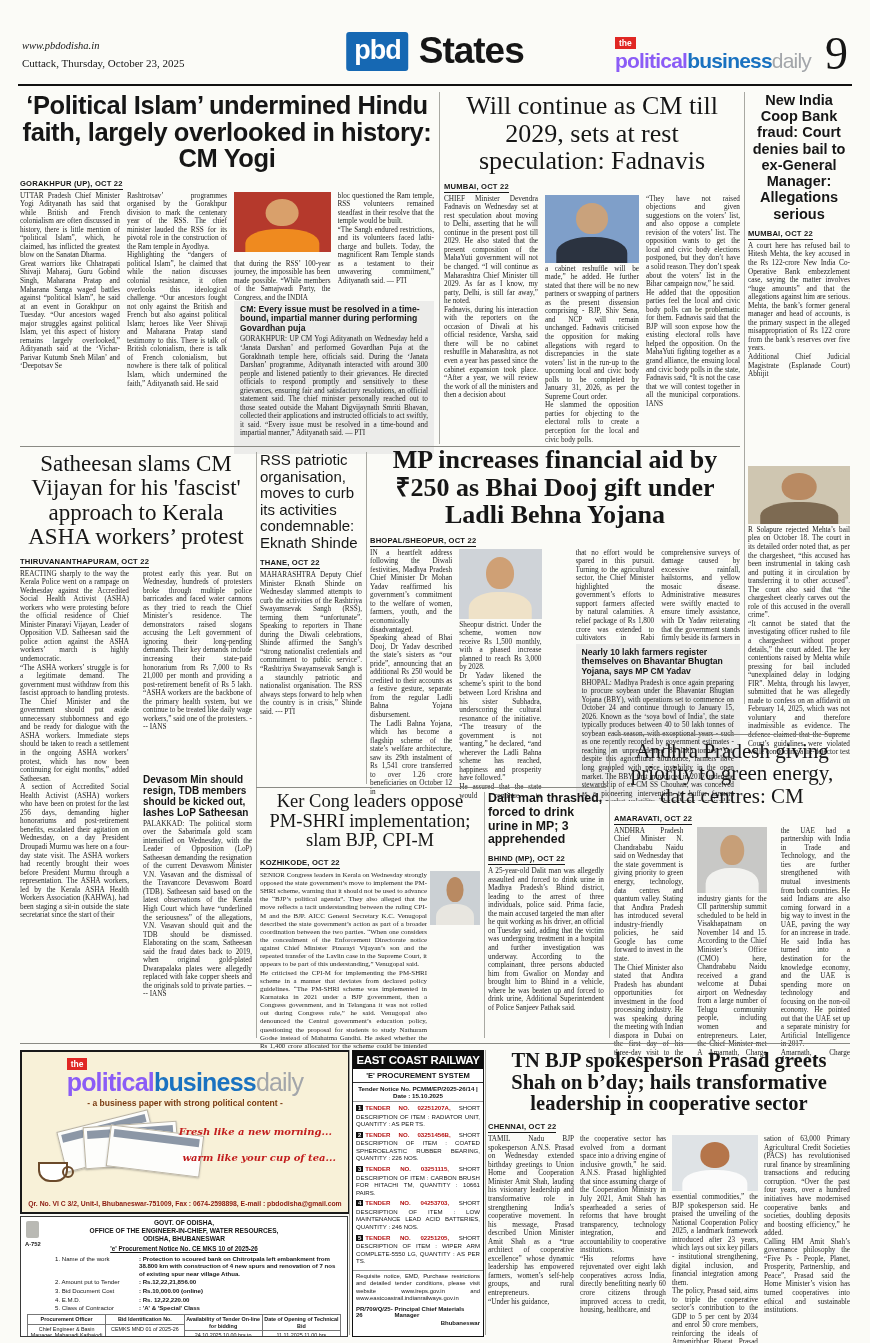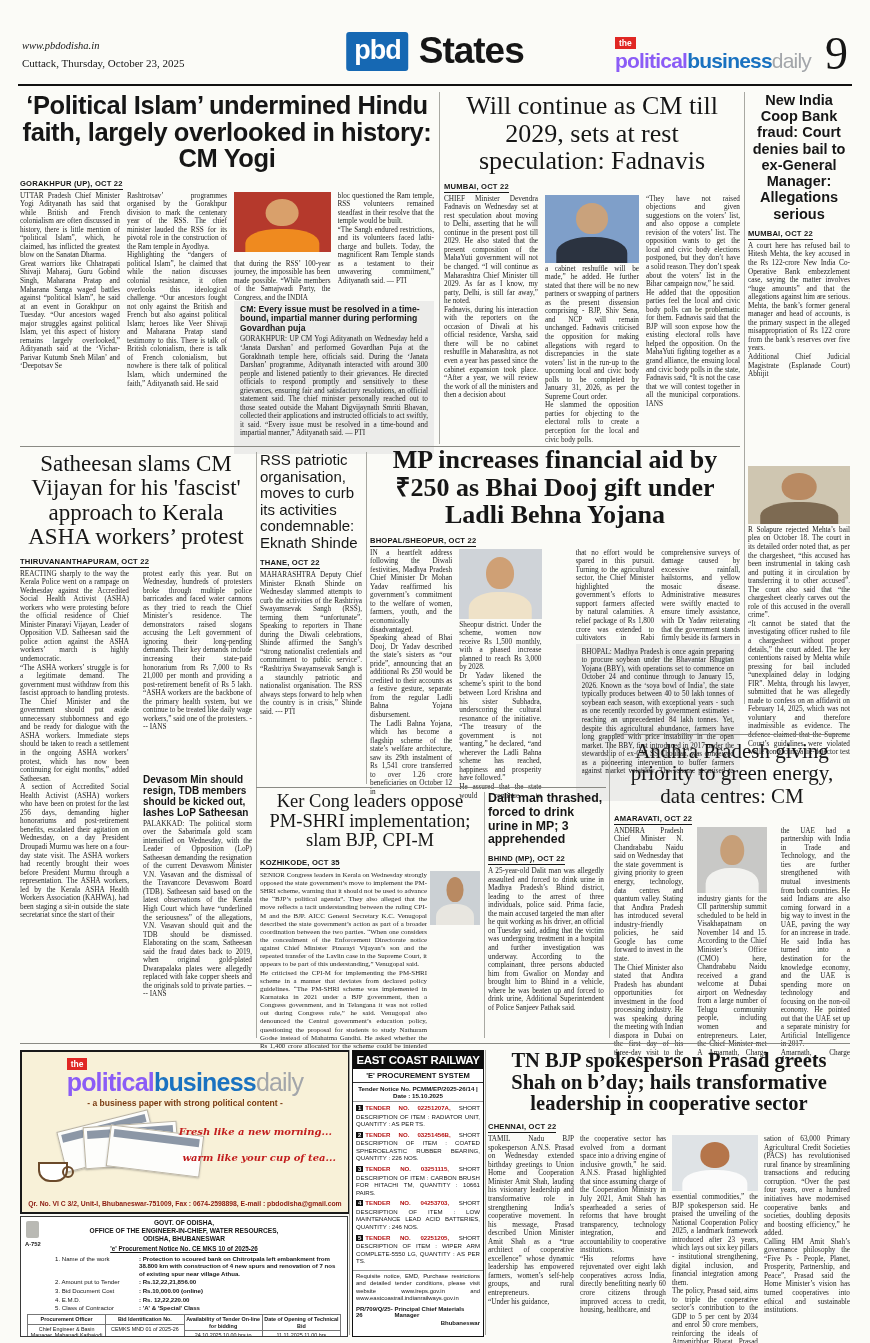--- a/index.html
+++ b/index.html
@@ -201,29 +201,30 @@
         <div class="bt" style="height:178px;margin-top:2px;">Sheopur district. Under the scheme, women now receive Rs 1,500 monthly, with a phased increase planned to reach Rs 3,000 by 2028.
 Dr Yadav likened the scheme’s spirit to the bond between Lord Krishna and his sister Subhadra, underscoring the cultural resonance of the initiative. “The treasury of the government is not wanting,” he declared, “and wherever the Ladli Bahna scheme has reached, happiness and prosperity have followed.”
 He assured that the state would continue to safeguard the dignity and economic security of its mothers and sisters, pledging</div>
       </div>
       <div style="flex:2;min-width:0;display:flex;flex-direction:column;padding-left:27px;">
         <div style="display:flex;gap:7px;height:92px;">
           <div class="col bt">that no effort would be spared in this pursuit. Turning to the agricultural sector, the Chief Minister highlighted the government’s efforts to support farmers affected by natural calamities. A relief package of Rs 1,800 crore was extended to cultivators in Rabi districts, following</div>
           <div class="col bt">comprehensive surveys of damage caused by excessive rainfall, hailstorms, and yellow mosaic disease. Administrative measures were swiftly enacted to ensure timely assistance, with Dr Yadav reiterating that the government stands firmly beside its farmers in times of adversity. - IANS</div>
         </div>
         <div class="graybox" style="flex:1;margin-top:3px;">
+          <div class="boxhead">Nearly 10 lakh farmers register themselves on Bhavantar Bhugtan Yojana, says MP CM Yadav</div>
           <div class="bt" style="height:128px;">BHOPAL: Madhya Pradesh is once again preparing to procure soybean under the Bhavantar Bhugtan Yojana (BBY), with operations set to commence on October 24 and continue through to January 15, 2026. Known as the ‘soya bowl of India’, the state typically produces between 40 to 50 lakh tonnes of soybean each season, with exceptional years - such as one recently recorded by government estimates - reaching an unprecedented 84 lakh tonnes. Yet, despite this agricultural abundance, farmers have long grappled with price instability in the open market. The BBY, first introduced in 2017 under the stewardship of ex-CM SS Chouhan, was conceived as a pioneering intervention to buffer farmers against market volatility. The scheme promised to compensate cultivators for the shortfall between the Minimum Support Price (MSP) and the actual market rate. -- IANS</div>
         </div>
       </div>
     </div>
   </div>
 
   <div class="abs" style="left:260px;top:792px;width:220px;height:246px;">
     <div class="h-serif" style="font-size:18.5px;">Ker Cong leaders oppose PM-SHRI implementation; slam BJP, CPI-M</div>
-    <div><span class="dateline">KOZHIKODE, OCT 35</span></div>
+    <div><span class="dateline">KOZHIKODE, OCT 22</span></div>
     <div style="height:182px;overflow:hidden;">
       <div class="person" style="float:right;width:50px;height:54px;margin:0 0 2px 3px;--bg:#cbd0d4;--skin:#b98a62;--shirt:#e8e6e0;"></div>
       <div class="bt" style="height:182px;font-size:6.9px;">SENIOR Congress leaders in Kerala on Wednesday strongly opposed the state government’s move to implement the PM-SHRI scheme, warning that it should not be used to advance the “BJP’s political agenda”. They also alleged that the move reflects a tacit understanding between the ruling CPI-M and the BJP. AICC General Secretary K.C. Venugopal described the state government’s action as part of a broader coordination between the two parties. “When one considers the concealment of the Enforcement Directorate notice against Chief Minister Pinarayi Vijayan’s son and the repeated transfer of the Lavlin case in the Supreme Court, it appears to be part of this understanding,” Venugopal said.
 He criticised the CPI-M for implementing the PM-SHRI scheme in a manner that deviates from declared policy guidelines. “The PM-SHRI scheme was implemented in Karnataka in 2021 under a BJP government, then a Congress government, and in Telangana it was not rolled out during Congress rule,” he said. Venugopal also denounced the Central government’s education policy, questioning the proposal for students to study Nathuram Godse instead of Mahatma Gandhi. He asked whether the Rs 1,400 crore allocated for the scheme could be intended to enforce this agenda, and demanded clarity on CPI-M’s reversal from its earlier position despite CPI opposition.</div>
     </div>
   </div>
 
   <div class="abs" style="left:488px;top:792px;width:116px;height:246px;">
     <div class="h-sansmed" style="font-size:12.3px;text-align:left;">Dalit man thrashed, forced to drink urine in MP; 3 apprehended</div>
     <div><span class="dateline">BHIND (MP), OCT 22</span></div>

